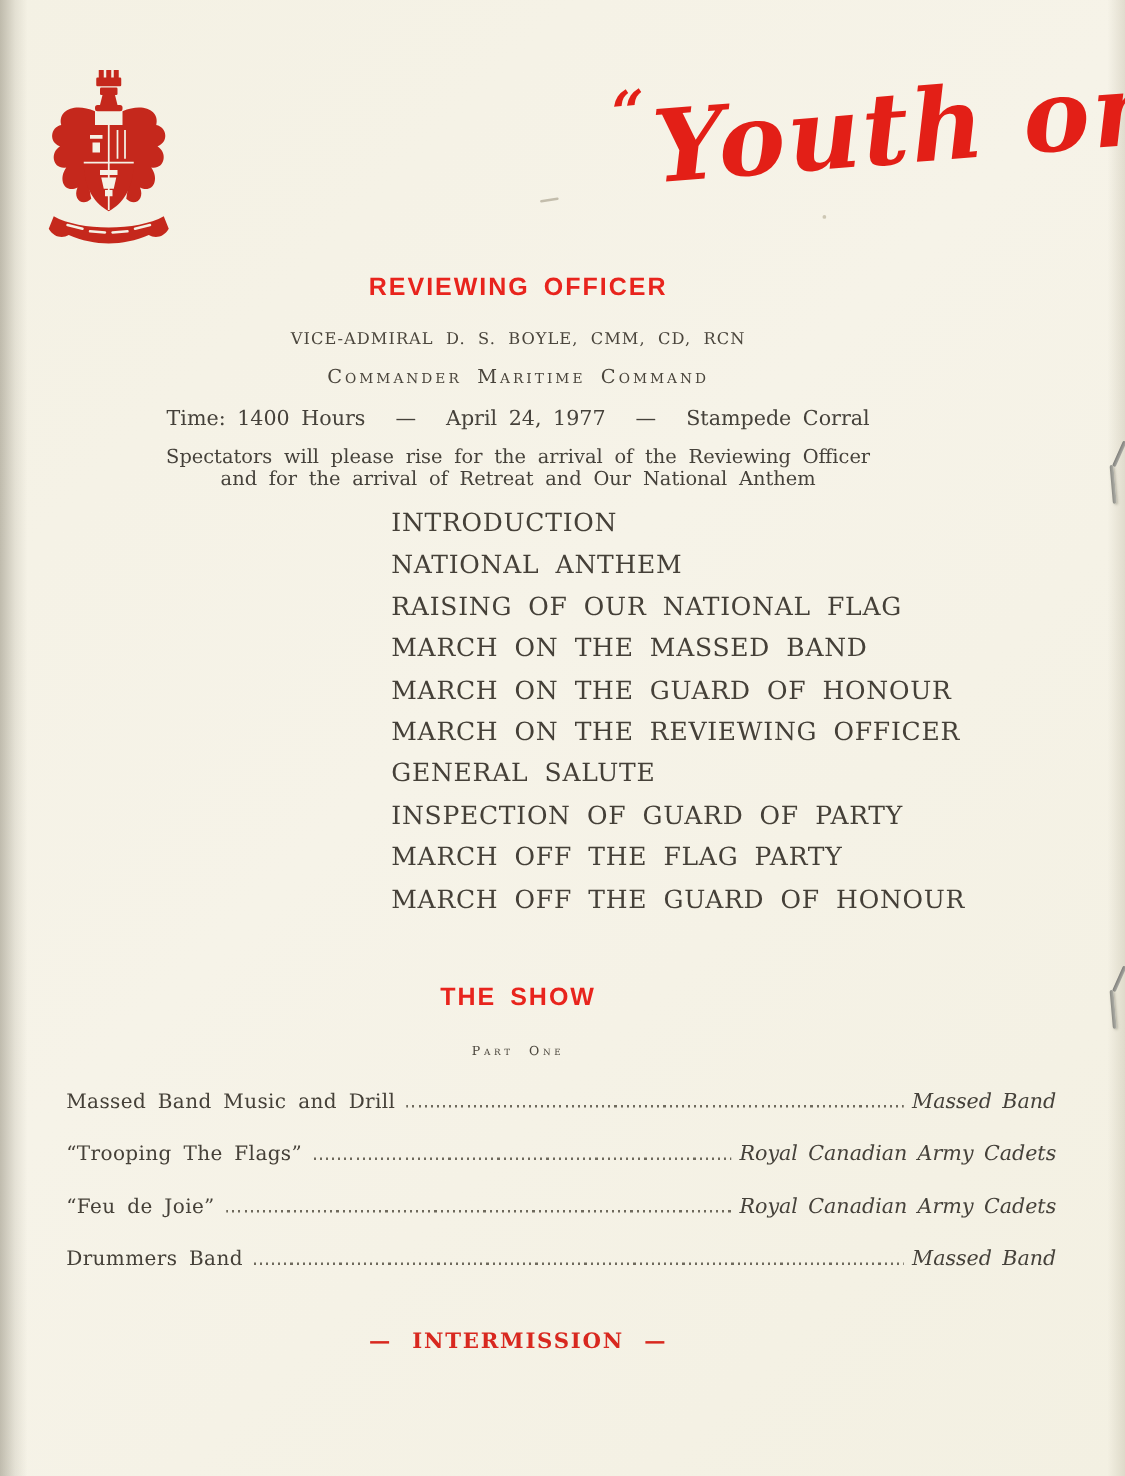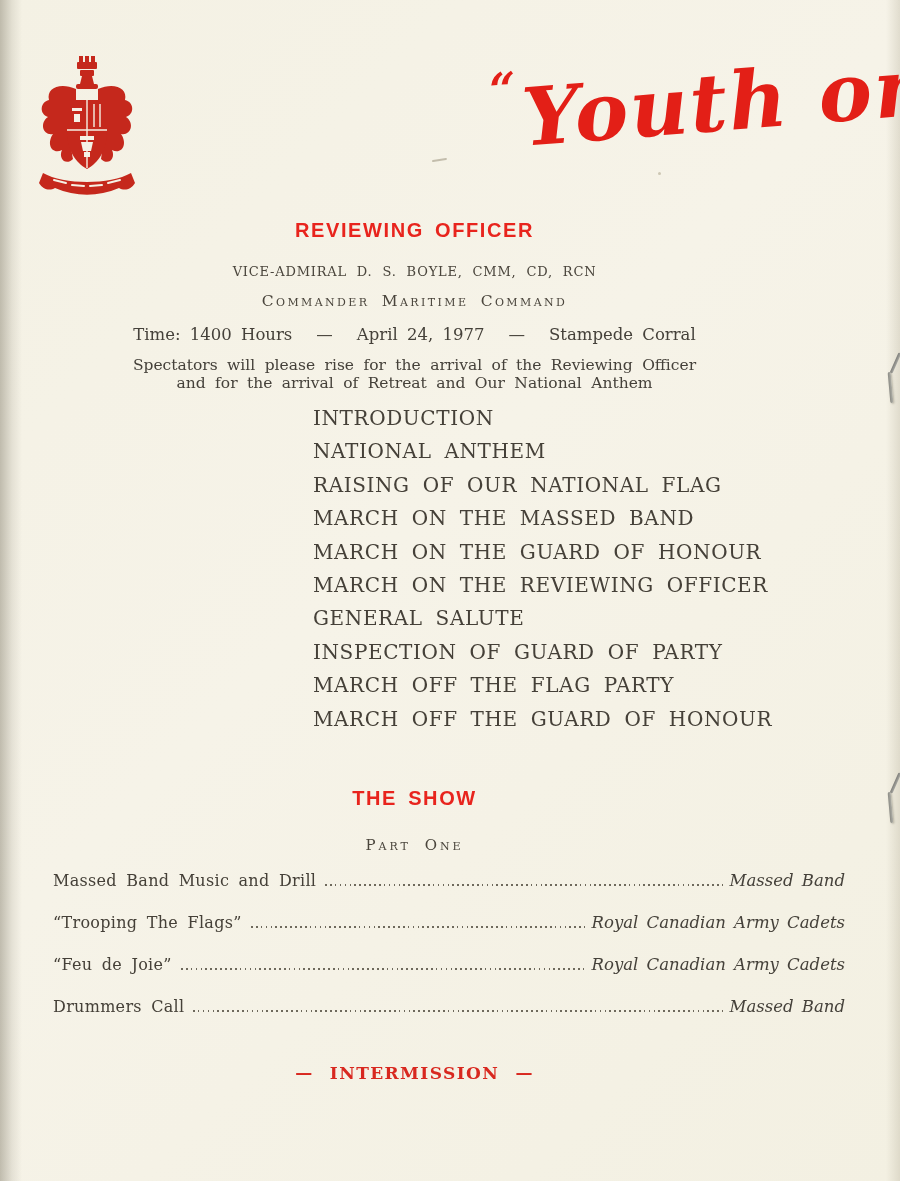--- a/index.html
+++ b/index.html
@@ -72,21 +72,21 @@
 
   .ceremony-list{
     position:absolute;top:409px;left:313px;
     margin:0;padding:0;list-style:none;
     font-size:20px;color:#454038;
     letter-spacing:0.6px;word-spacing:6px;
   }
   .ceremony-list li{margin:0 0 15.4px 0;line-height:18px;white-space:nowrap;}
 
   .part-label{
-    top:836px;font-size:15px;font-variant:small-caps;
+    top:836px;font-size:10px;font-variant:small-caps;
     letter-spacing:3px;word-spacing:6px;color:#4a453c;
   }
 
   .acts{position:absolute;top:871px;left:38px;right:55px;margin-left:15px;}
   .act-row{display:flex;align-items:flex-end;margin-bottom:23.5px;height:18.5px;}
   .act-title{white-space:nowrap;font-size:16px;word-spacing:4px;color:#454038;letter-spacing:0.3px;}
   .act-dots{
     flex:1;height:1.7px;margin:0 7px 3.5px 9px;
     background-image:repeating-linear-gradient(to right,#6e695c 0px,#6e695c 1.6px,transparent 1.6px,transparent 4.9px);
   }
@@ -225,21 +225,21 @@
         <span class="act-performer">Royal Canadian Army Cadets</span>
       </div>
 
       <div class="act-row">
         <span class="act-title">“Feu de Joie”</span>
         <span class="act-dots"></span>
         <span class="act-performer">Royal Canadian Army Cadets</span>
       </div>
 
       <div class="act-row">
-        <span class="act-title">Drummers Call</span>
+        <span class="act-title">Drummers Band</span>
         <span class="act-dots"></span>
         <span class="act-performer">Massed Band</span>
       </div>
     </div>
 
   <p class="abs center intermission">— INTERMISSION —</p>
 
   <div class="staple staple-top">
     <div class="wire-hook"></div>
     <div class="wire-leg"></div>

